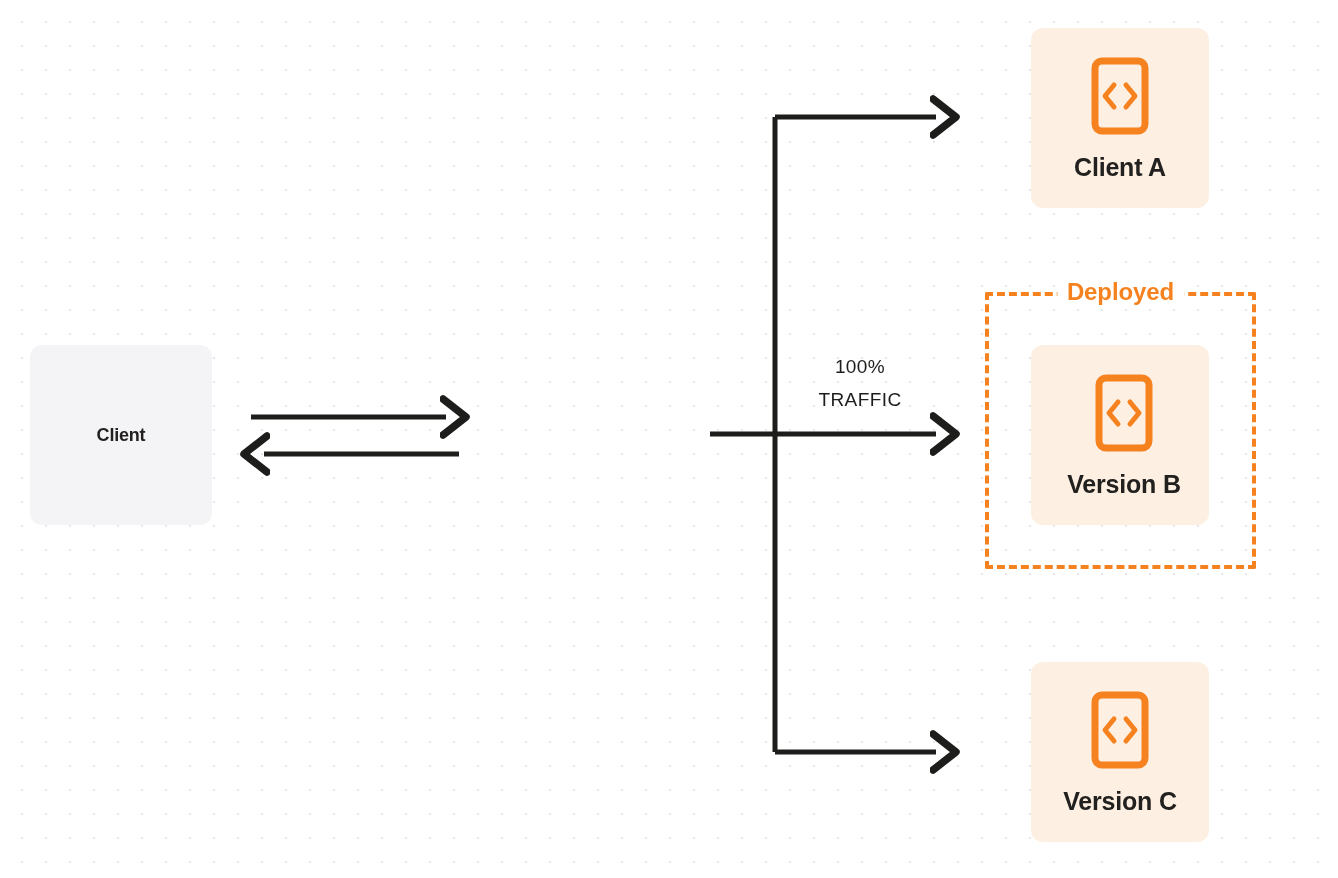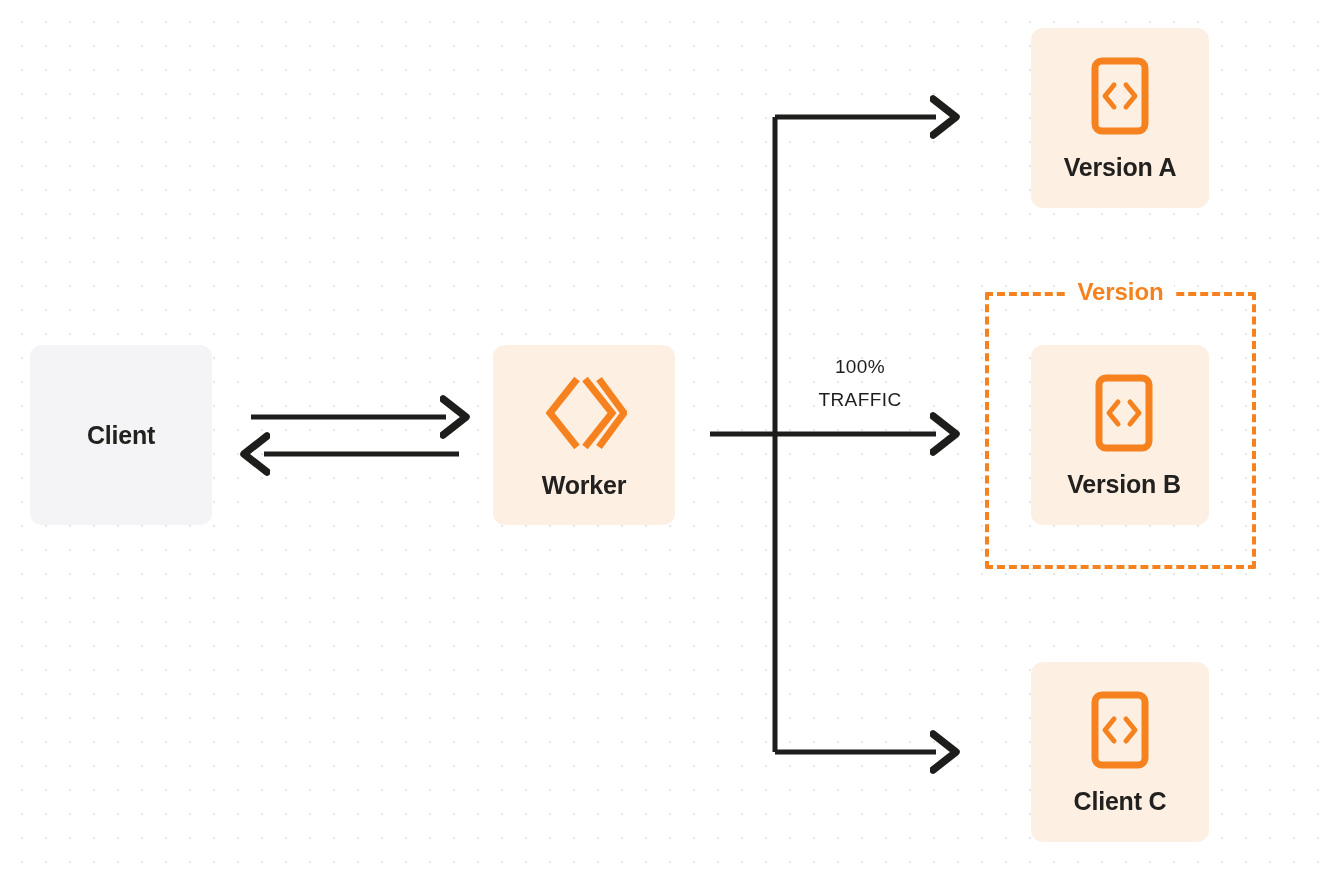--- a/index.html
+++ b/index.html
@@ -77,21 +77,21 @@
   .node-label {
     font-size: 25px;
     font-weight: bold;
     color: #23211f;
     letter-spacing: -0.2px;
     text-align: center;
     line-height: 1;
   }
 
   .node-client .node-label {
-    font-size: 25px;
+    font-size: 18px;
   }
 
   .node-worker .node-label,
   .node-version .node-label {
     margin-top: 20px;
   }
 
   
   .icon-wrap {
     display: flex;
@@ -175,43 +175,30 @@
 
   <div id="traffic-label">
     <span class="traffic-line">100%</span>
     <span class="traffic-line">TRAFFIC</span>
   </div>
 
   <div class="node node-client">
     <span class="node-label">Client</span>
   </div>
 
-  <div class="node node-worker">
-    <span class="icon-wrap">
-      <svg class="icon-worker-logo" viewBox="0 0 86 80" xmlns="http://www.w3.org/2000/svg">
-
-        <path d="M36,6 L9,40 L36,74" fill="none" stroke="#f6821f" stroke-width="7" stroke-linecap="butt" stroke-linejoin="miter"></path>
-
-        <path d="M44,6 L71,40 L44,74" fill="none" stroke="#f6821f" stroke-width="7" stroke-linecap="butt" stroke-linejoin="miter"></path>
-
-        <path d="M58,6 L83,40 L58,74" fill="none" stroke="#f6821f" stroke-width="7" stroke-linecap="butt" stroke-linejoin="miter"></path>
-      </svg>
-    </span>
-    <span class="node-label">Worker</span>
-  </div>
 
   <div class="node node-version node-version-a">
     <span class="icon-wrap">
       <svg class="icon-code-file" viewBox="0 0 58 78" xmlns="http://www.w3.org/2000/svg">
         <rect x="4" y="4" width="50" height="70" rx="7" ry="7" fill="none" stroke="#f6821f" stroke-width="7"></rect>
         <path d="M23,28 L14,39 L23,50" fill="none" stroke="#f6821f" stroke-width="5" stroke-linecap="round" stroke-linejoin="round"></path>
         <path d="M35,28 L44,39 L35,50" fill="none" stroke="#f6821f" stroke-width="5" stroke-linecap="round" stroke-linejoin="round"></path>
       </svg>
     </span>
-    <span class="node-label">Version A</span>
+    <span class="node-label">Client A</span>
   </div>
 
   <div class="node node-version node-version-b">
     <span class="icon-wrap">
       <svg class="icon-code-file" viewBox="0 0 58 78" xmlns="http://www.w3.org/2000/svg">
         <rect x="4" y="4" width="50" height="70" rx="7" ry="7" fill="none" stroke="#f6821f" stroke-width="7"></rect>
         <path d="M23,28 L14,39 L23,50" fill="none" stroke="#f6821f" stroke-width="5" stroke-linecap="round" stroke-linejoin="round"></path>
         <path d="M35,28 L44,39 L35,50" fill="none" stroke="#f6821f" stroke-width="5" stroke-linecap="round" stroke-linejoin="round"></path>
       </svg>
     </span>
@@ -219,20 +206,20 @@
   </div>
 
   <div class="node node-version node-version-c">
     <span class="icon-wrap">
       <svg class="icon-code-file" viewBox="0 0 58 78" xmlns="http://www.w3.org/2000/svg">
         <rect x="4" y="4" width="50" height="70" rx="7" ry="7" fill="none" stroke="#f6821f" stroke-width="7"></rect>
         <path d="M23,28 L14,39 L23,50" fill="none" stroke="#f6821f" stroke-width="5" stroke-linecap="round" stroke-linejoin="round"></path>
         <path d="M35,28 L44,39 L35,50" fill="none" stroke="#f6821f" stroke-width="5" stroke-linecap="round" stroke-linejoin="round"></path>
       </svg>
     </span>
-    <span class="node-label">Client C</span>
+    <span class="node-label">Version C</span>
   </div>
 
   <div id="deployed-group">
-    <span id="deployed-label">Version</span>
+    <span id="deployed-label">Deployed</span>
   </div>
 
 </div>
 
 </body></html>

